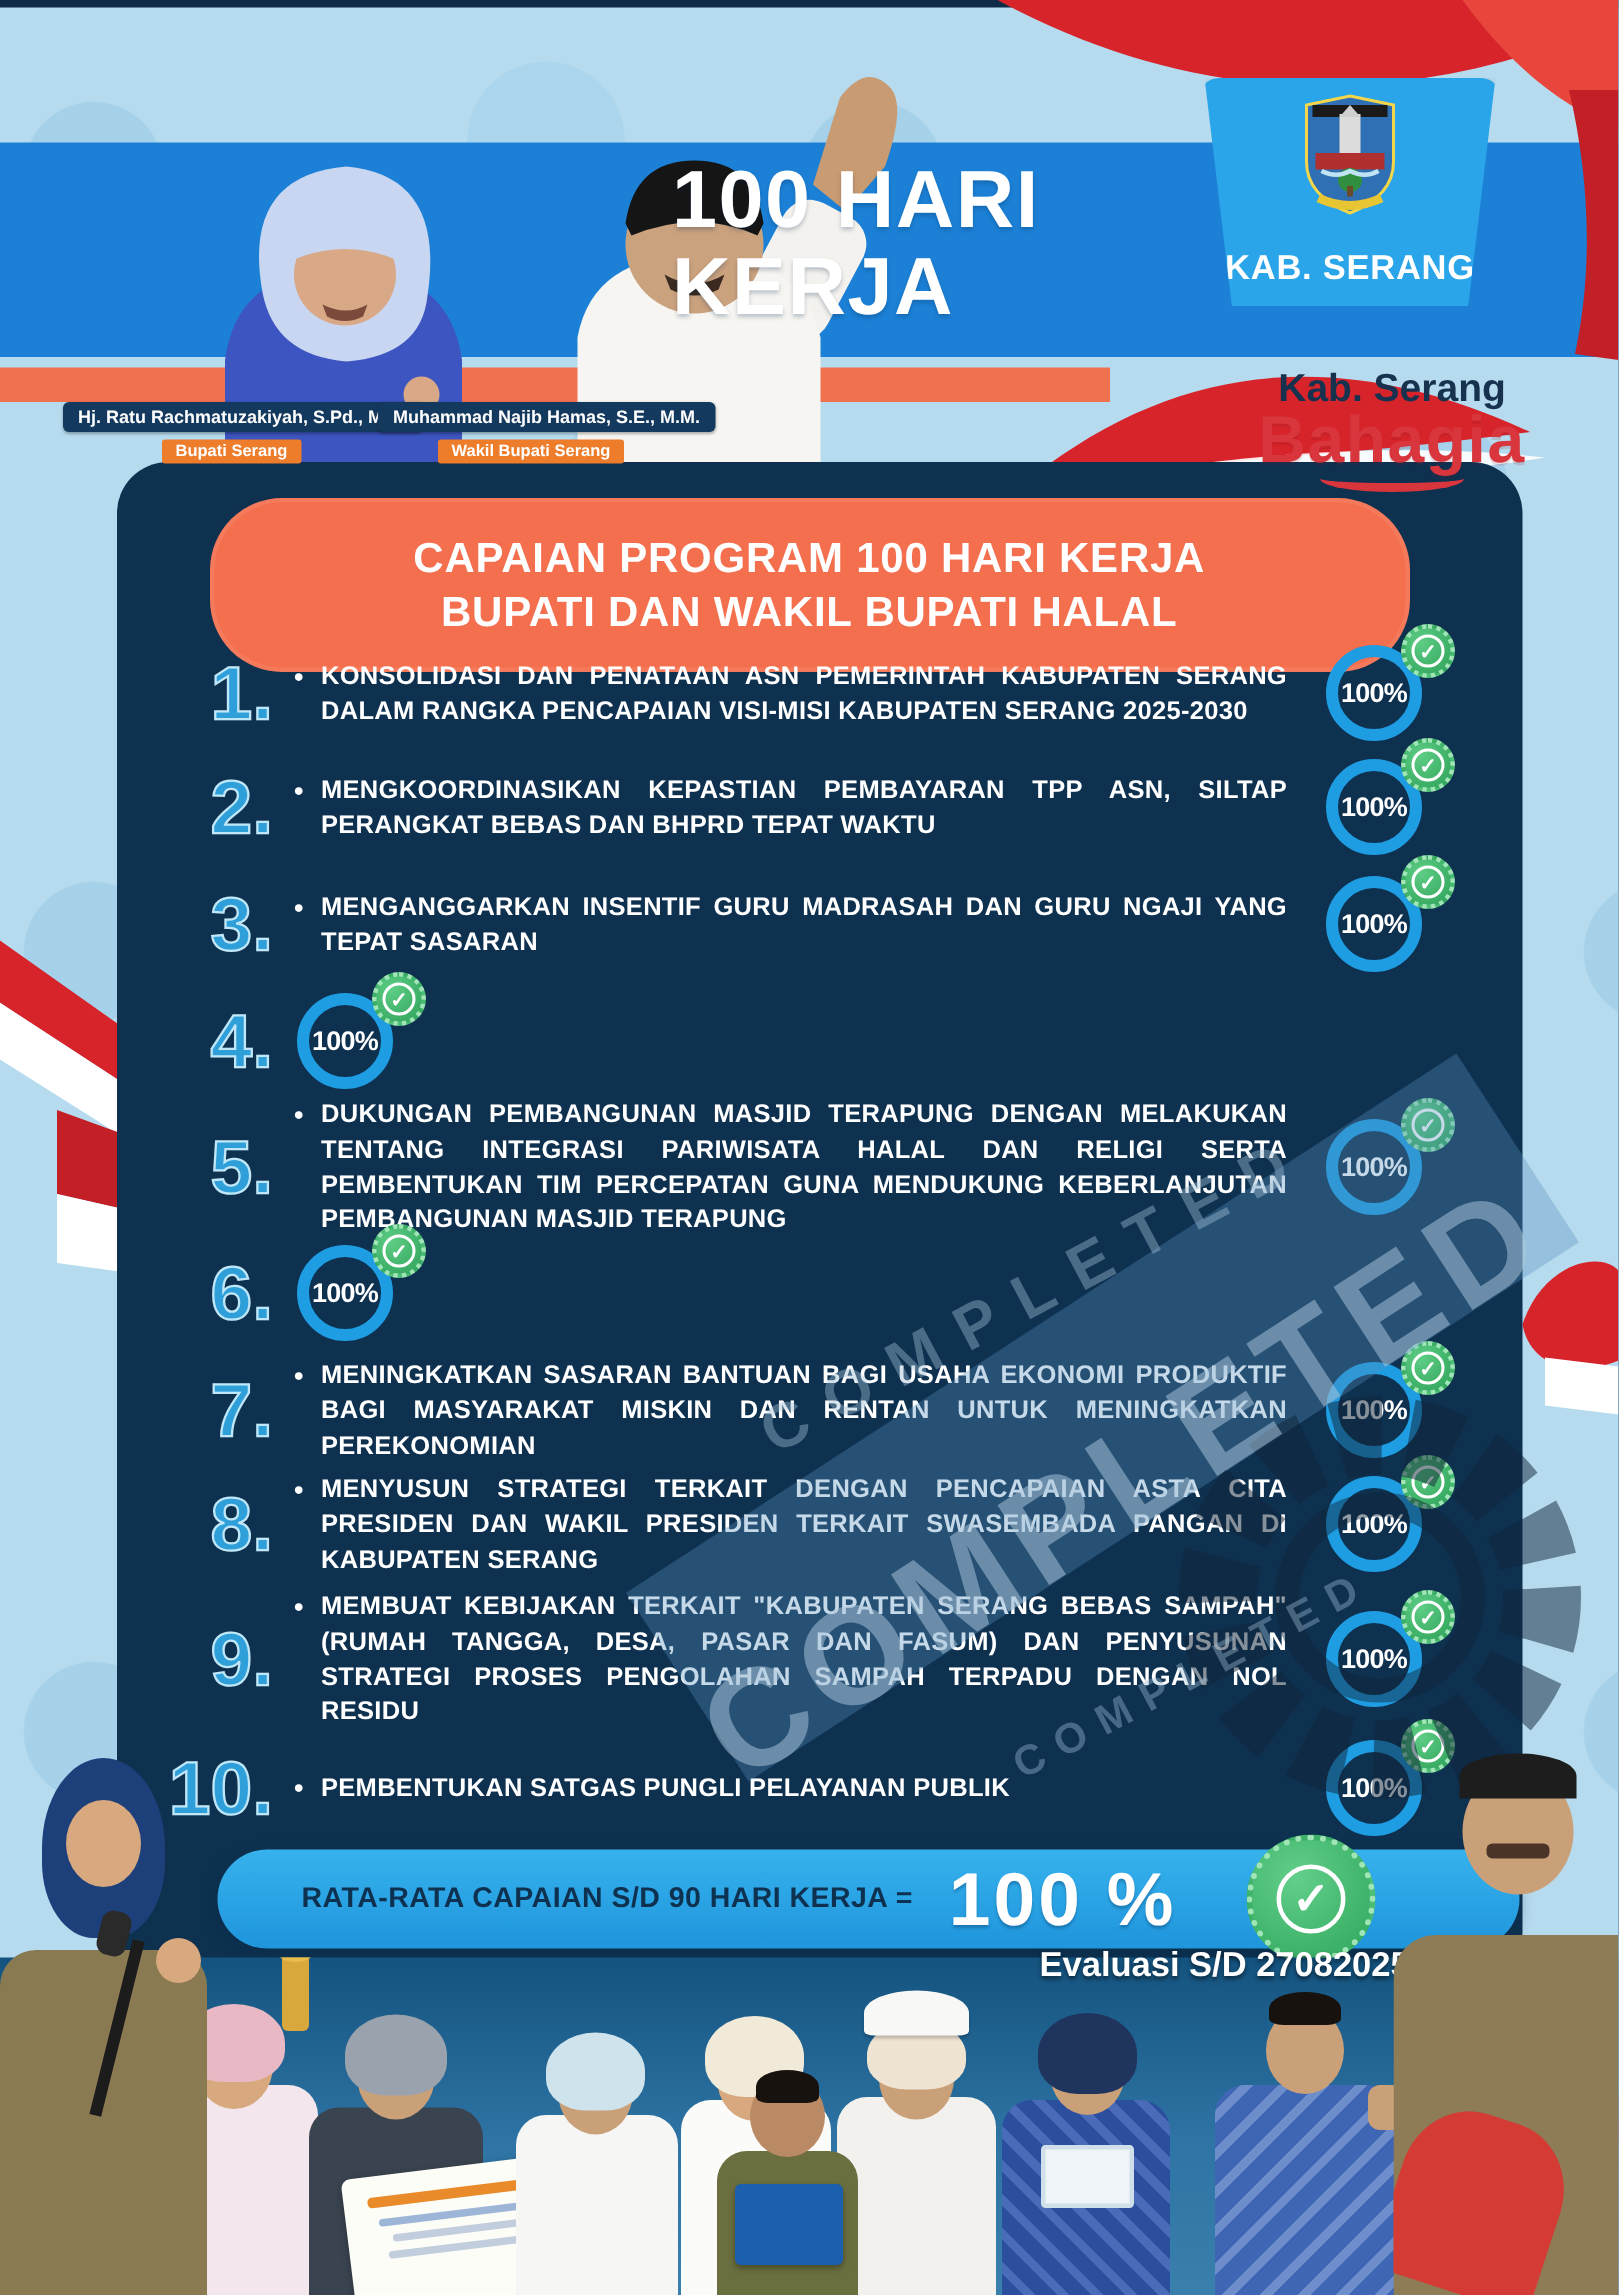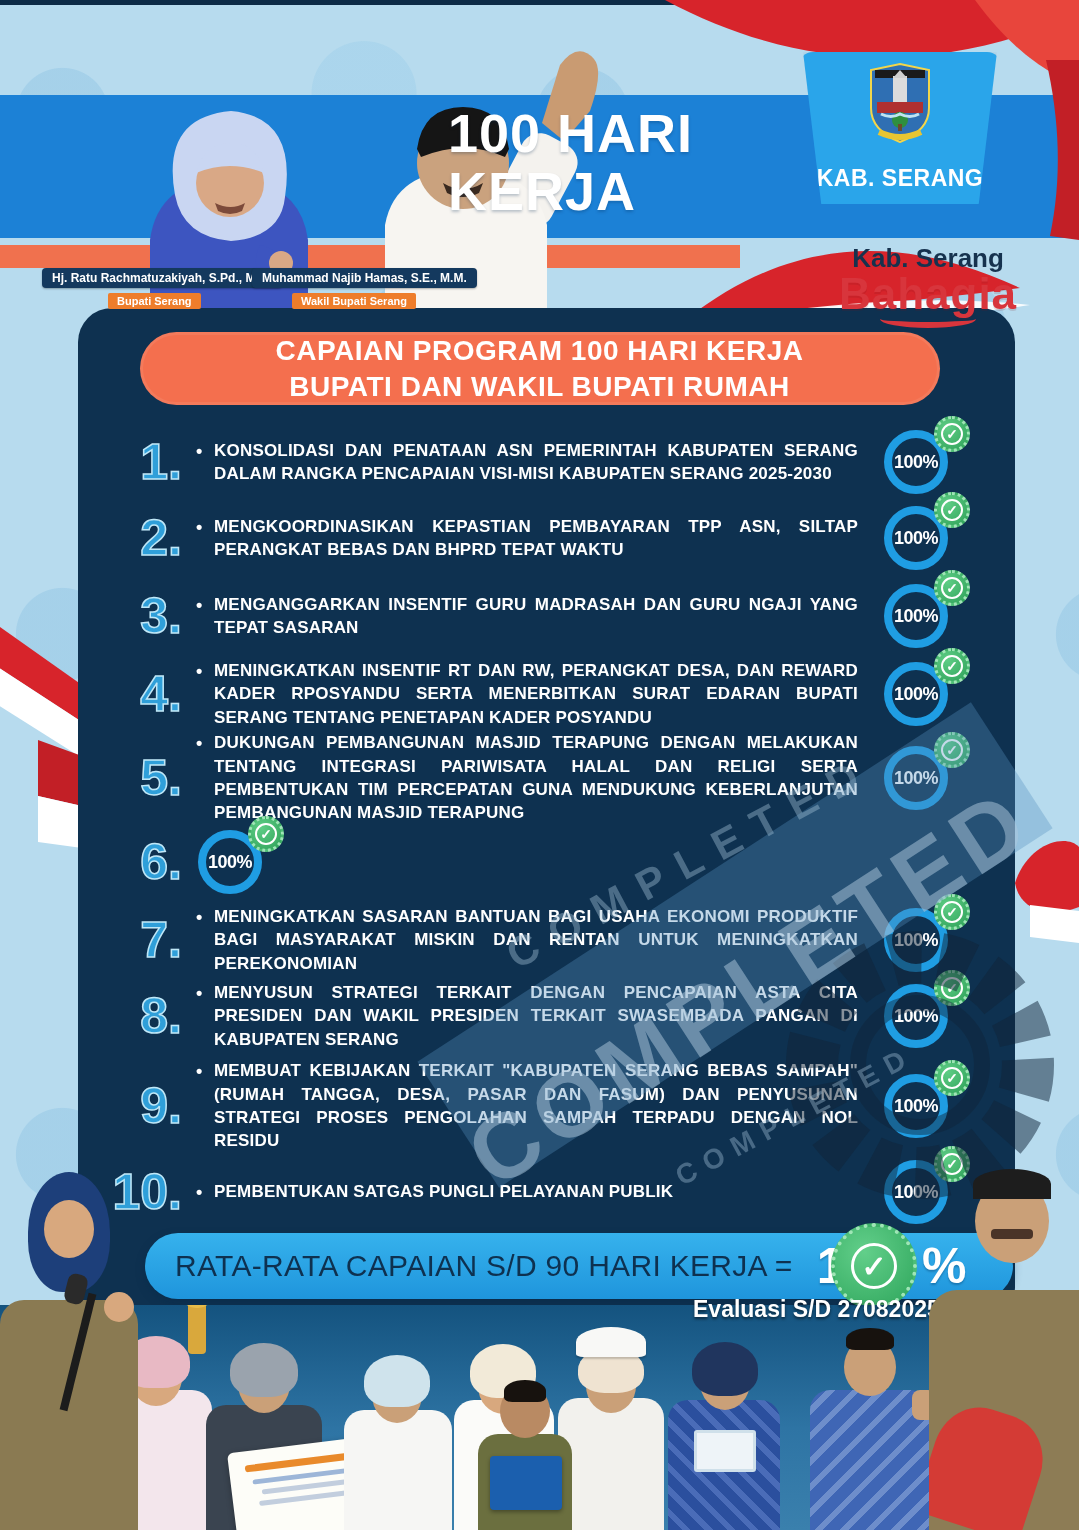--- a/index.html
+++ b/index.html
@@ -25,21 +25,21 @@
   .brand{left:788px;top:243px;width:280px;text-align:center;}
   .brand .t{color:#16324e;font-weight:800;font-size:26px;}
   .brand .b{color:#d8353c;font-weight:800;font-size:44px;line-height:.9;letter-spacing:1px;text-shadow:0 2px 0 rgba(120,20,25,.15);}
   .brand .swoosh{width:96px;height:18px;border:0;border-bottom:6px solid #d8353c;border-radius:50%;margin:-4px auto 0;}
 
   .namebadge{background:#14395e;color:#fff;font-weight:700;font-size:12px;border-radius:4px;padding:3px 10px;white-space:nowrap;box-shadow:0 1px 2px rgba(0,0,0,.3);}
   .rolebadge{background:#ee7d2b;color:#fff;font-weight:700;font-size:11px;border-radius:2px;padding:2px 9px;white-space:nowrap;}
 
   
   .panel{left:78px;top:308px;width:937px;height:1014px;background:#0e3150;border-radius:34px;}
-  .pill{left:50%;transform:translateX(-50%);top:332px;width:800px;height:73px;background:#f46f4e;border-radius:48px;
+  .pill{left:50%;transform:translateX(-50%);top:332px;width:800px;height:116px;background:#f46f4e;border-radius:48px;
     display:flex;flex-direction:column;justify-content:center;text-align:center;color:#fff;font-weight:800;font-size:28px;line-height:1.28;letter-spacing:.5px;box-shadow:0 0 0 3px rgba(255,255,255,.08) inset;align-items:center;}
 
   .prog-row{position:absolute;left:96px;width:872px;display:flex;align-items:center;gap:8px;z-index:5;}
   .num{flex:0 0 92px;text-align:right;font-weight:800;font-size:50px;color:#2f9fd9;-webkit-text-stroke:1.5px #bfe7f7;padding-right:6px;line-height:1;}
   .ptext{flex:1;color:#fff;font-weight:700;font-size:17px;line-height:1.38;text-align:justify;letter-spacing:.2px;padding-right:16px;position:relative;padding-left:18px;}
   .ptext::before{content:"•";position:absolute;left:0;top:0;font-size:18px;}
   .ringbox{flex:0 0 86px;position:relative;height:80px;}
   .ring{position:absolute;left:2px;top:8px;width:64px;height:64px;border:8px solid #1f9de3;border-radius:50%;display:flex;align-items:center;justify-content:center;color:#fff;font-weight:700;font-size:18px;letter-spacing:-.5px;}
   .seal{position:absolute;right:-2px;top:-6px;width:36px;height:36px;border-radius:50%;background:radial-gradient(circle at 35% 30%,#5ecd85,#2ea158);border:3px dotted #9fe5b6;display:flex;align-items:center;justify-content:center;}
   .seal .inner{width:22px;height:22px;border:2.5px solid #fff;border-radius:50%;display:flex;align-items:center;justify-content:center;color:#fff;font-size:14px;font-weight:800;line-height:1;}
@@ -47,21 +47,21 @@
   
   .stamp{pointer-events:none;z-index:6;}
   .wm{position:absolute;font-weight:800;text-align:center;white-space:nowrap;}
   .wm.big{left:360px;top:935px;width:780px;font-size:92px;letter-spacing:8px;color:rgba(175,201,221,.50);transform:rotate(-33deg);}
   .wm.med{left:430px;top:838px;width:520px;font-size:42px;letter-spacing:16px;color:rgba(160,190,212,.42);transform:rotate(-28deg);}
   .wm.sml{left:635px;top:1100px;width:320px;font-size:28px;letter-spacing:10px;color:rgba(160,190,212,.40);transform:rotate(-28deg);}
   .banner{position:absolute;left:405px;top:870px;width:660px;height:150px;background:rgba(85,145,190,.34);transform:rotate(-33deg);}
 
   
   .sumbar{left:145px;top:1233px;width:868px;height:66px;border-radius:34px;background:linear-gradient(180deg,#36b2ed,#1f95dc);display:flex;align-items:center;z-index:7;box-shadow:0 4px 10px rgba(5,40,70,.35);}
-  .sumbar .lbl{color:#0e3150;font-weight:400;font-size:30px;margin-left:30px;letter-spacing:.3px;}
+  .sumbar .lbl{color:#0e3150;font-weight:700;font-size:19px;margin-left:56px;letter-spacing:.3px;}
   .sumbar .val{color:#fff;font-weight:800;font-size:50px;margin-left:24px;letter-spacing:2px;text-shadow:0 2px 2px rgba(0,40,80,.3);}
   .approved{position:absolute;right:96px;top:-10px;width:86px;height:86px;border-radius:50%;background:radial-gradient(circle at 38% 32%,#62cf8a,#2fa65c);border:4px dotted #9fe5b6;display:flex;align-items:center;justify-content:center;}
   .approved .ainner{width:46px;height:46px;border:3.5px solid #fff;border-radius:50%;display:flex;align-items:center;justify-content:center;color:#fff;font-size:30px;font-weight:800;}
   .evalnote{left:693px;top:1296px;color:#fff;font-weight:700;font-size:23px;text-shadow:0 2px 3px rgba(0,0,0,.55);z-index:9;}
 
   
   .strip{left:0;top:1305px;width:1079px;height:225px;background:linear-gradient(180deg,#14537f,#2e74a4 55%,#3a80ad);overflow:hidden;z-index:8;}
   .fig{position:absolute;bottom:0;}
   .head{position:absolute;border-radius:50%;background:#caa078;}
   .bod{position:absolute;bottom:0;border-radius:20px 20px 0 0;}
@@ -141,21 +141,21 @@
 
   <div class="abs namebadge" style="left:42px;top:268px;z-index:4;">Hj. Ratu Rachmatuzakiyah, S.Pd., M.M.</div>
   <div class="abs namebadge" style="left:252px;top:268px;z-index:4;">Muhammad Najib Hamas, S.E., M.M.</div>
   <div class="abs rolebadge" style="left:108px;top:293px;z-index:4;">Bupati Serang</div>
   <div class="abs rolebadge" style="left:292px;top:293px;z-index:4;">Wakil Bupati Serang</div>
 
   <div class="abs panel" style="z-index:3;"></div>
 
   <div class="abs pill" style="z-index:5;">
     <div>CAPAIAN PROGRAM 100 HARI KERJA</div>
-    <div>BUPATI DAN WAKIL BUPATI RUMAH</div>
+    <div>BUPATI DAN WAKIL BUPATI HALAL</div>
   </div>
 
   <div class="prog-row" style="top:430px;height:64px;">
     <div class="num">1.</div>
     <div class="ptext">KONSOLIDASI DAN PENATAAN ASN PEMERINTAH KABUPATEN SERANG DALAM RANGKA PENCAPAIAN VISI-MISI KABUPATEN SERANG 2025-2030</div>
     <div class="ringbox">
         <div class="ring">100%</div>
         <div class="seal">
           <div class="inner">✓</div>
         </div>
@@ -176,21 +176,20 @@
     <div class="ptext">MENGANGGARKAN INSENTIF GURU MADRASAH DAN GURU NGAJI YANG TEPAT SASARAN</div>
     <div class="ringbox">
         <div class="ring">100%</div>
         <div class="seal">
           <div class="inner">✓</div>
         </div>
       </div>
   </div>
   <div class="prog-row" style="top:650px;height:88px;">
     <div class="num">4.</div>
-    <div class="ptext">MENINGKATKAN INSENTIF RT DAN RW, PERANGKAT DESA, DAN REWARD KADER RPOSYANDU SERTA MENERBITKAN SURAT EDARAN BUPATI SERANG TENTANG PENETAPAN KADER POSYANDU</div>
     <div class="ringbox">
         <div class="ring">100%</div>
         <div class="seal">
           <div class="inner">✓</div>
         </div>
       </div>
   </div>
   <div class="prog-row" style="top:722px;height:112px;">
     <div class="num">5.</div>
     <div class="ptext">DUKUNGAN PEMBANGUNAN MASJID TERAPUNG DENGAN MELAKUKAN TENTANG INTEGRASI PARIWISATA HALAL DAN RELIGI SERTA PEMBENTUKAN TIM PERCEPATAN GUNA MENDUKUNG KEBERLANJUTAN PEMBANGUNAN MASJID TERAPUNG</div>

